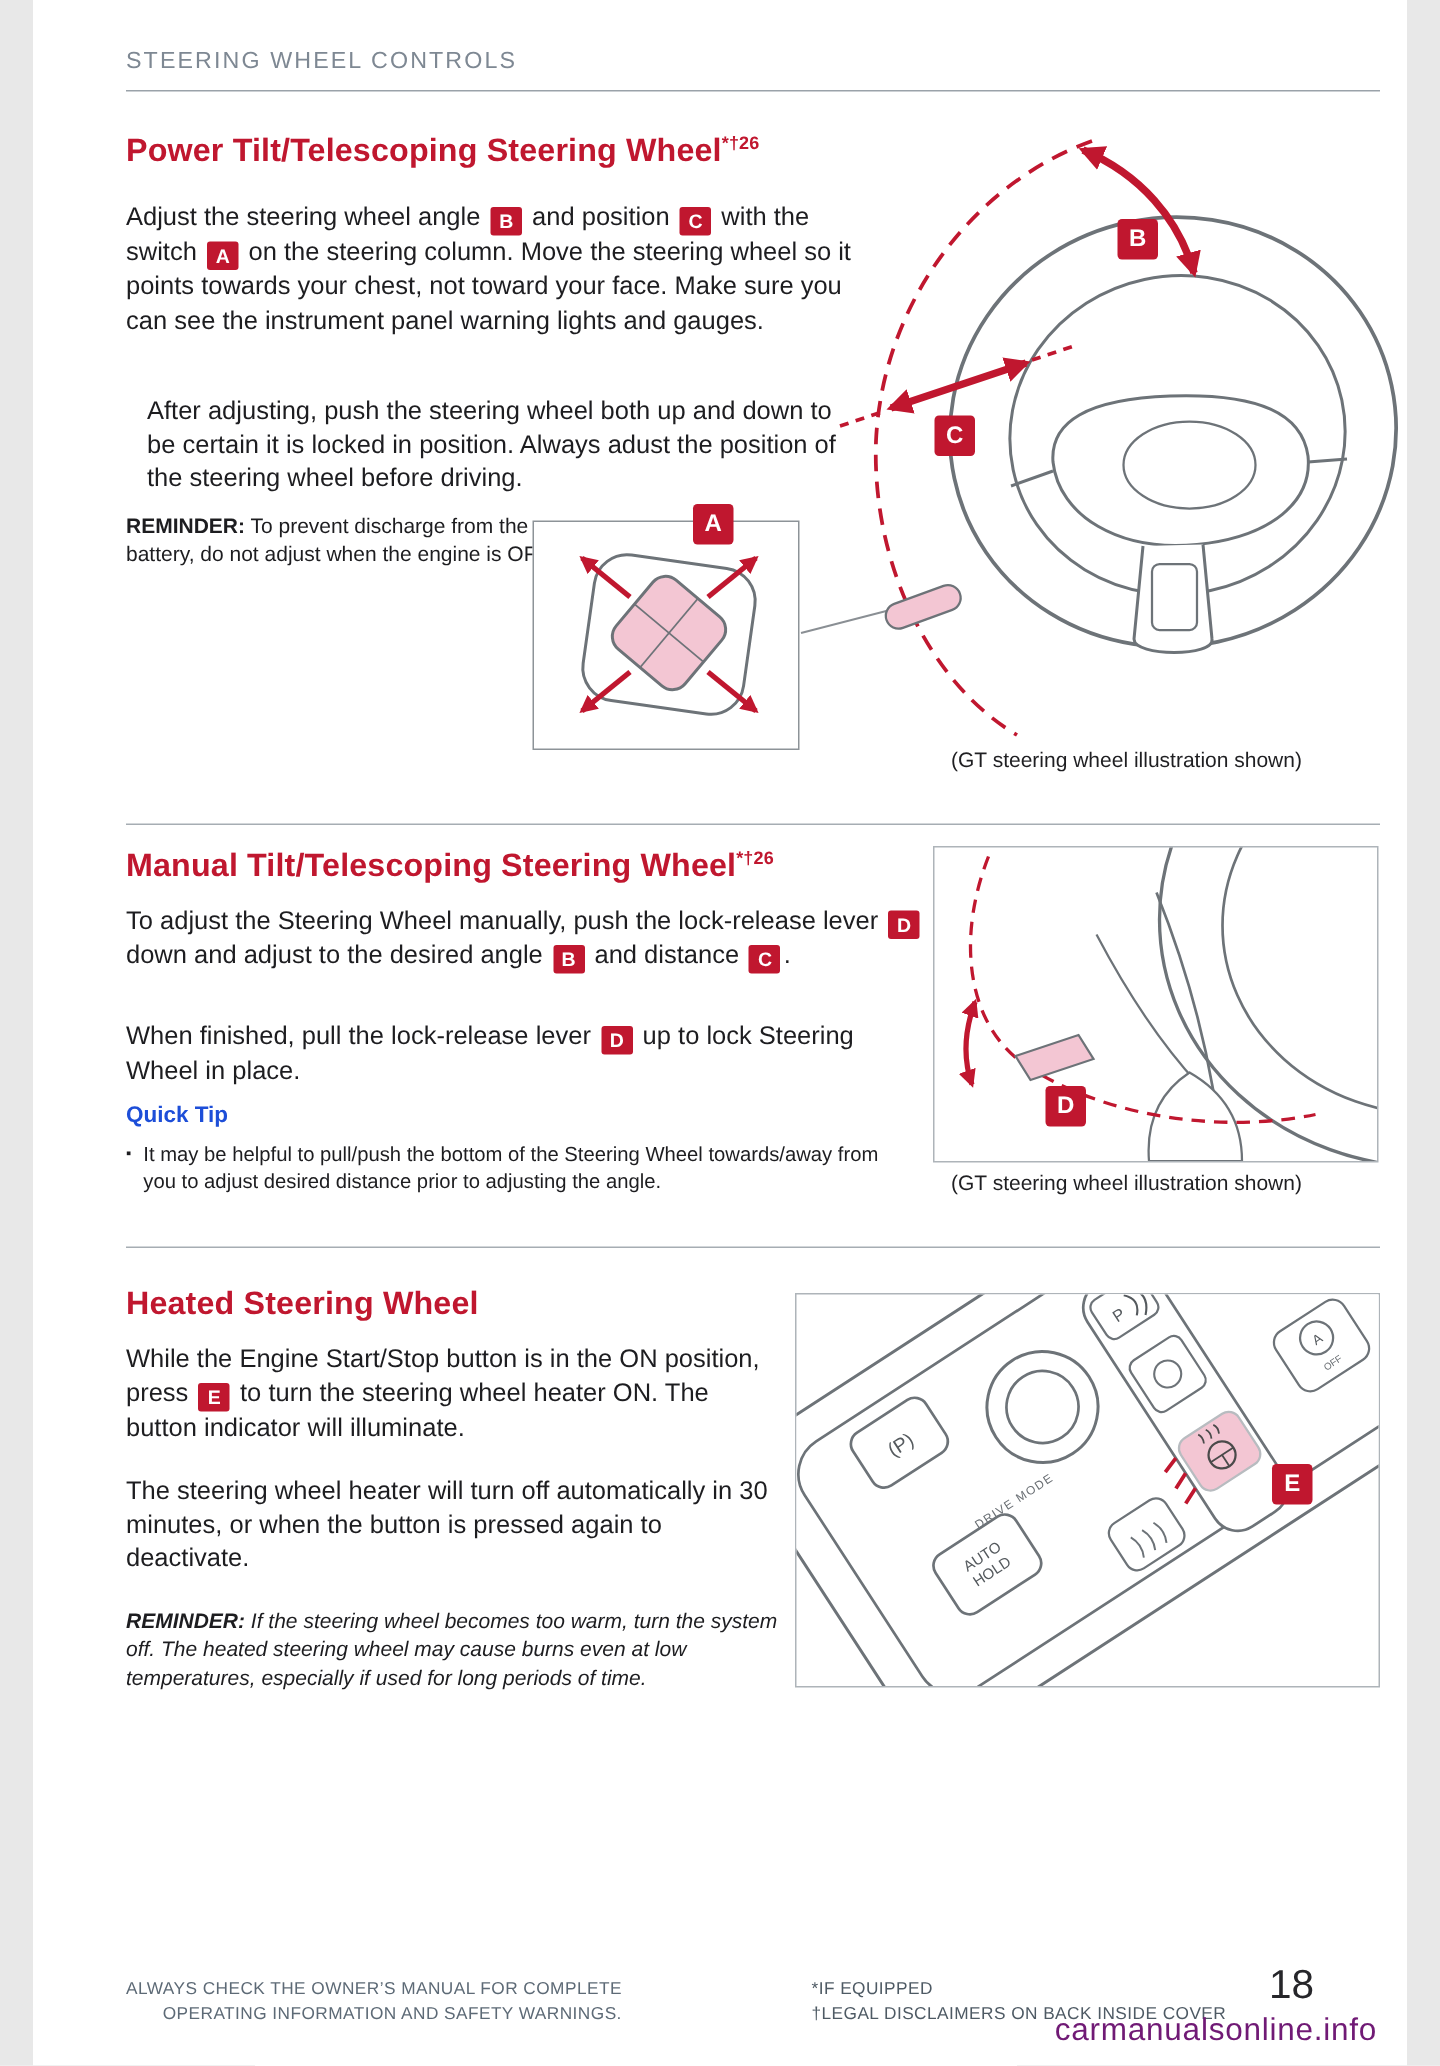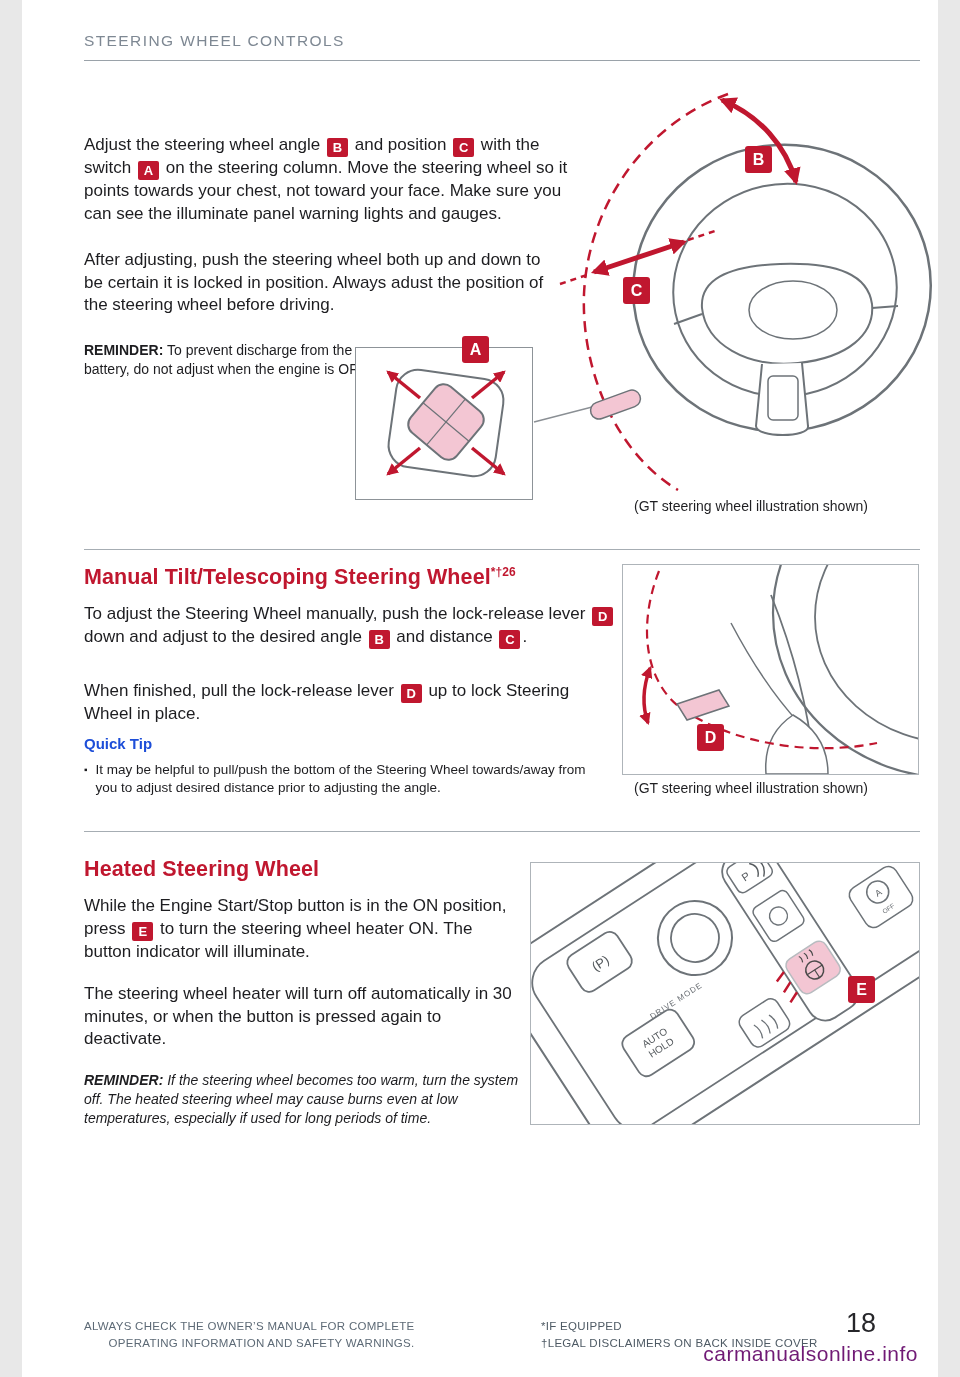--- a/index.html
+++ b/index.html
@@ -54,26 +54,29 @@
     <defs>
       <marker id="ah" viewBox="0 0 8 8" refX="6.5" refY="4" markerWidth="3.4" markerHeight="3.4" orient="auto-start-reverse">
         <path d="M0,0 L8,4 L0,8 Z" fill="#c0172f"></path>
       </marker>
     </defs>
   </svg>
 
   <div class="abs kicker">STEERING WHEEL CONTROLS</div>
   <div class="abs rule"></div>
 
+  <h2 class="section" style="left:62px;top:88px;">
+    <span>Power Tilt/Telescoping Steering Wheel</span><sup>*†26</sup>
+  </h2>
 
   <p class="abs body" style="left:62px;top:134px;width:506px;margin:0;">
-    <span>Adjust the steering wheel angle </span><span class="badge-inline">B</span><span> and position </span><span class="badge-inline">C</span><span> with the switch </span><span class="badge-inline">A</span><span> on the steering column. Move the steering wheel so it points towards your chest, not toward your face. Make sure you can see the illuminate panel warning lights and gauges.</span>
-  </p>
-
-  <p class="abs body" style="left:62px;top:249px;width:462px;margin:0;">After adjusting, push the steering wheel both up and down to be certain it is locked in position. Always adust the position of the steering wheel before driving.</p>
+    <span>Adjust the steering wheel angle </span><span class="badge-inline">B</span><span> and position </span><span class="badge-inline">C</span><span> with the switch </span><span class="badge-inline">A</span><span> on the steering column. Move the steering wheel so it points towards your chest, not toward your face. Make sure you can see the instrument panel warning lights and gauges.</span>
+  </p>
+
+  <p class="abs body" style="left:62px;top:249px;width:462px;margin:14px;">After adjusting, push the steering wheel both up and down to be certain it is locked in position. Always adust the position of the steering wheel before driving.</p>
 
   <p class="abs small" style="left:62px;top:341px;width:288px;margin:0;">
     <span class="bold">REMINDER:</span>
     <span>To prevent discharge from the battery, do not adjust when the engine is OFF.</span>
   </p>
 
   <svg class="abs overvis" style="left:528px;top:76px;" width="375" height="430" viewBox="0 0 375 430">
 
     <path d="M -16 346 L 46 330" stroke="#8a8f94" stroke-width="1.5" fill="none"></path>
 

